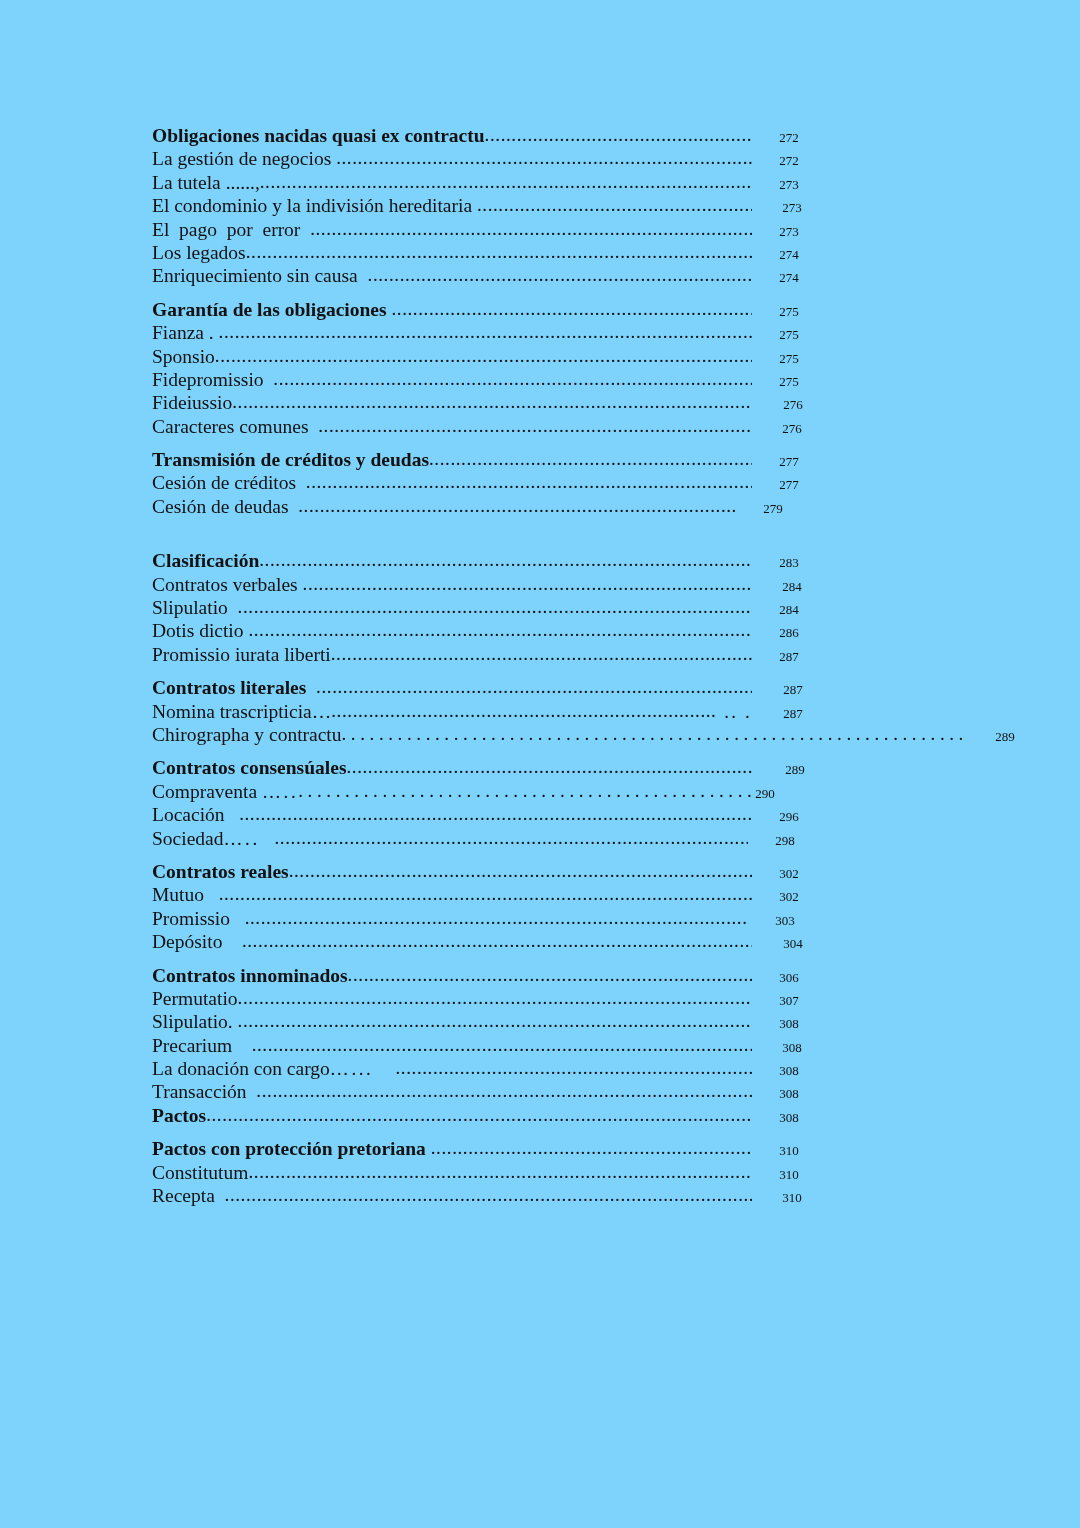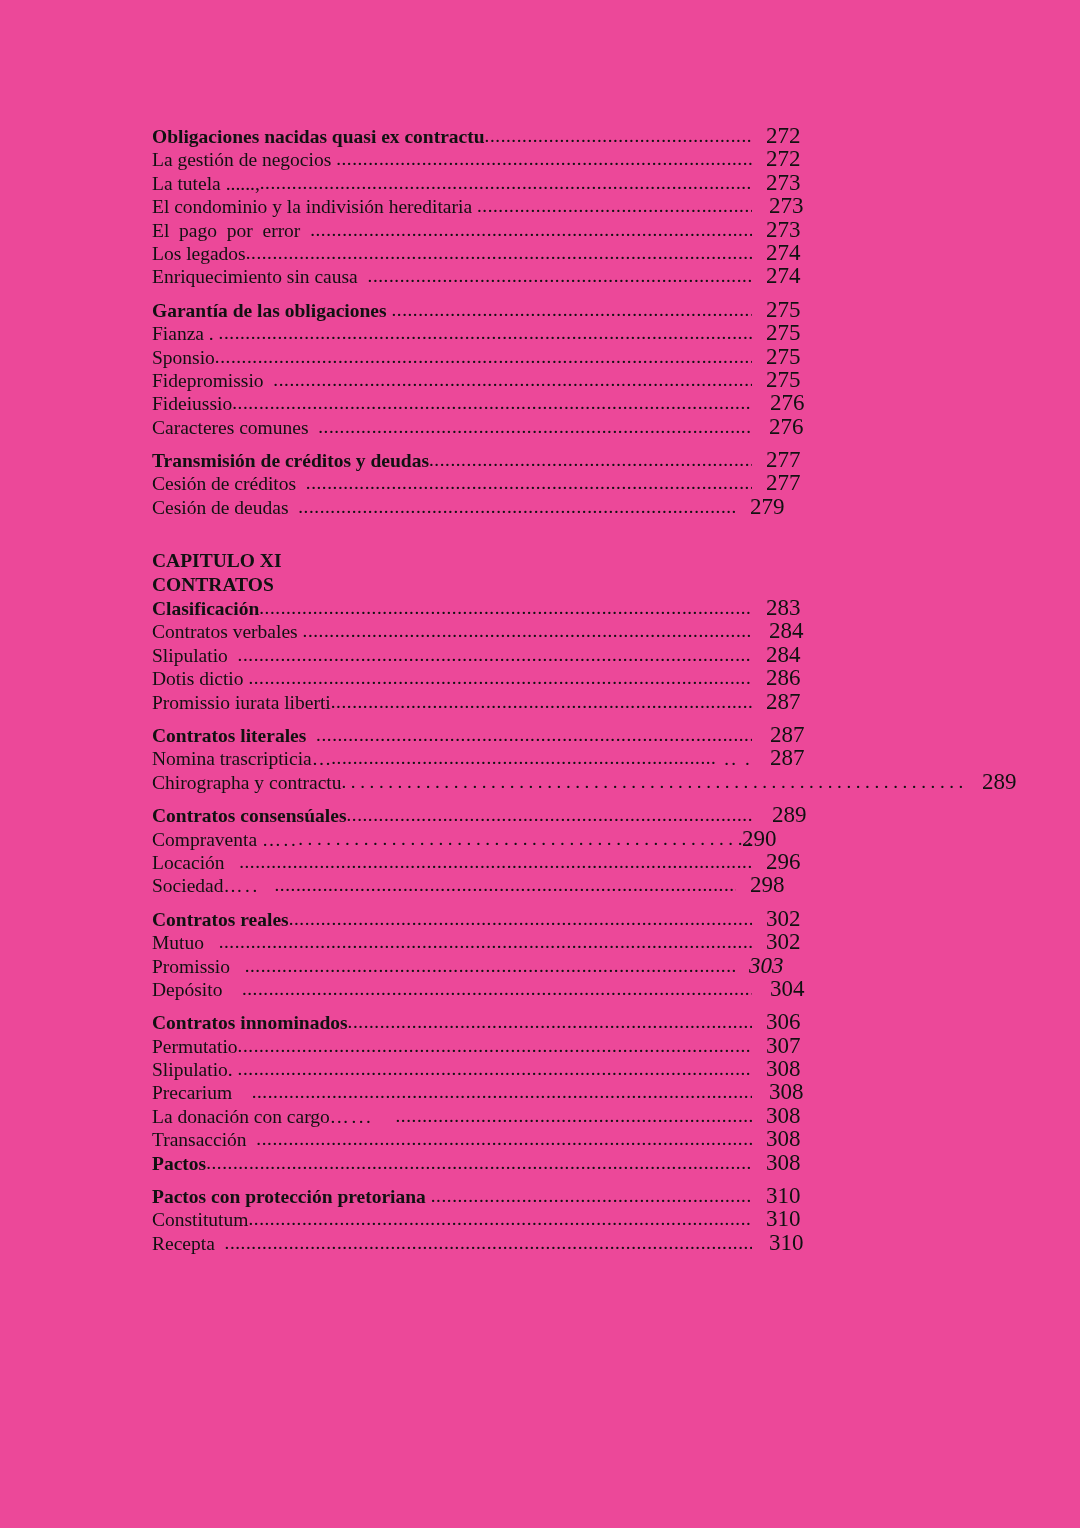--- a/index.html
+++ b/index.html
@@ -4,21 +4,21 @@
 <style>
   html, body {
     margin: 0;
     padding: 0;
     background: #ffffff;
   }
   .page {
     position: relative;
     width: 1080px;
     height: 1528px;
-    background: #ec4899;
+    background: #7dd3fc;
     font-family: "Liberation Serif", "DejaVu Serif", serif;
     color: #111111;
     overflow: hidden;
   }
   .toc {
     position: absolute;
     left: 152px;
     top: 124px;
     width: 660px;
   }
@@ -72,22 +72,22 @@
     letter-spacing: 2.6px;
     font-size: 19px;
   }
   .entry .tail {
     flex: 0 0 auto;
     letter-spacing: 2.2px;
     font-size: 19px;
   }
   .entry .pagenum {
     flex: 0 0 auto;
-    font-size: 23px;
-    text-align: left;
+    font-size: 13px;
+    text-align: center;
     width: 46px;
   }
   .chapter {
     font-size: 19.5px;
     line-height: 23.4px;
     font-weight: bold;
     white-space: pre;
   }
   .spacer-md { height: 21px; }
 </style>
@@ -112,46 +112,42 @@
         <div class="entry"><span class="title">Fidepromissio  </span><span class="leader dots"></span><span class="pagenum" style="margin-left: 14px; margin-right: 0px;">275</span></div>
         <div class="entry"><span class="title">Fideiussio</span><span class="leader dots"></span><span class="pagenum" style="margin-left: 18px; margin-right: -4px;">276</span></div>
         <div class="entry"><span class="title">Caracteres comunes  </span><span class="leader dots"></span><span class="pagenum" style="margin-left: 17px; margin-right: -3px;">276</span></div>
       </div>
       <div class="block">
         <div class="entry bold"><span class="title">Transmisión de créditos y deudas</span><span class="leader dots"></span><span class="pagenum" style="margin-left: 14px; margin-right: 0px;">277</span></div>
         <div class="entry"><span class="title">Cesión de créditos  </span><span class="leader dots"></span><span class="pagenum" style="margin-left: 14px; margin-right: 0px;">277</span></div>
         <div class="entry"><span class="title">Cesión de deudas  </span><span class="leader dots"></span><span class="pagenum" style="margin-left: 14px; margin-right: 16px;">279</span></div>
       </div>
       <div class="spacer-md"></div>
-      <div>
-        <div class="chapter">CAPITULO XI</div>
-        <div class="chapter">CONTRATOS</div>
-      </div>
       <div class="block">
         <div class="entry bold"><span class="title">Clasificación</span><span class="leader dots"></span><span class="pagenum" style="margin-left: 14px; margin-right: 0px;">283</span></div>
         <div class="entry"><span class="title">Contratos verbales </span><span class="leader dots"></span><span class="pagenum" style="margin-left: 17px; margin-right: -3px;">284</span></div>
         <div class="entry"><span class="title">Slipulatio  </span><span class="leader dots"></span><span class="pagenum" style="margin-left: 14px; margin-right: 0px;">284</span></div>
         <div class="entry"><span class="title">Dotis dictio </span><span class="leader dots"></span><span class="pagenum" style="margin-left: 14px; margin-right: 0px; font-family: Liberation Serif, serif;">286</span></div>
         <div class="entry"><span class="title">Promissio iurata liberti</span><span class="leader dots"></span><span class="pagenum" style="margin-left: 14px; margin-right: 0px;">287</span></div>
       </div>
       <div class="block">
         <div class="entry bold"><span class="title">Contratos literales  </span><span class="leader dots"></span><span class="pagenum" style="margin-left: 18px; margin-right: -4px;">287</span></div>
         <div class="entry"><span class="title">Nomina trascripticia…</span><span class="leader dots"></span><span class="tail"> .. .</span><span class="pagenum" style="margin-left: 18px; margin-right: -4px;">287</span></div>
         <div class="entry"><span class="title">Chirographa y contractu</span><span class="leader wideshort"></span><span style="flex: 1 1 auto;"></span><span class="pagenum" style="margin-left: 14px; margin-right: 0px;">289</span></div>
       </div>
       <div class="block">
         <div class="entry bold"><span class="title">Contratos consensúales</span><span class="leader dots"></span><span class="pagenum" style="margin-left: 20px; margin-right: -6px;">289</span></div>
         <div class="entry"><span class="title">Compraventa </span><span class="pre-ellipsis">…..</span><span class="leader wide"></span><span class="pagenum" style="margin-left: -10px; margin-right: 24px;">290</span></div>
         <div class="entry"><span class="title">Locación   </span><span class="leader dots"></span><span class="pagenum" style="margin-left: 14px; margin-right: 0px;">296</span></div>
-        <div class="entry"><span class="title">Sociedad</span><span class="pre-ellipsis">…..  </span><span class="leader dots"></span><span class="pagenum" style="margin-left: 14px; margin-right: 16px;">298</span></div>
+        <div class="entry"><span class="title">Sociedad</span><span class="pre-ellipsis">…..  </span><span class="leader dots"></span><span class="pagenum" style="margin-left: 14px; margin-right: 4px;">298</span></div>
       </div>
       <div class="block">
         <div class="entry bold"><span class="title">Contratos reales</span><span class="leader dots"></span><span class="pagenum" style="margin-left: 14px; margin-right: 0px;">302</span></div>
         <div class="entry"><span class="title">Mutuo   </span><span class="leader dots"></span><span class="pagenum" style="margin-left: 14px; margin-right: 0px;">302</span></div>
-        <div class="entry"><span class="title">Promissio   </span><span class="leader dots"></span><span class="pagenum" style="margin-left: 14px; margin-right: 17px; font-style: italic;">303</span></div>
+        <div class="entry"><span class="title">Promissio   </span><span class="leader dots"></span><span class="pagenum" style="margin-left: 14px; margin-right: 4px;">303</span></div>
         <div class="entry"><span class="title">Depósito    </span><span class="leader dots"></span><span class="pagenum" style="margin-left: 18px; margin-right: -4px;">304</span></div>
       </div>
       <div class="block">
         <div class="entry bold"><span class="title">Contratos innominados</span><span class="leader dots"></span><span class="pagenum" style="margin-left: 14px; margin-right: 0px;">306</span></div>
         <div class="entry"><span class="title">Permutatio</span><span class="leader dots"></span><span class="pagenum" style="margin-left: 14px; margin-right: 0px;">307</span></div>
         <div class="entry"><span class="title">Slipulatio. </span><span class="leader dots"></span><span class="pagenum" style="margin-left: 14px; margin-right: 0px;">308</span></div>
         <div class="entry"><span class="title">Precarium    </span><span class="leader dots"></span><span class="pagenum" style="margin-left: 17px; margin-right: -3px;">308</span></div>
         <div class="entry"><span class="title">La donación con cargo</span><span class="pre-ellipsis">…...   </span><span class="leader dots"></span><span class="pagenum" style="margin-left: 14px; margin-right: 0px;">308</span></div>
         <div class="entry"><span class="title">Transacción  </span><span class="leader dots"></span><span class="pagenum" style="margin-left: 14px; margin-right: 0px;">308</span></div>
         <div class="entry bold"><span class="title">Pactos</span><span class="leader dots"></span><span class="pagenum" style="margin-left: 14px; margin-right: 0px;">308</span></div>

